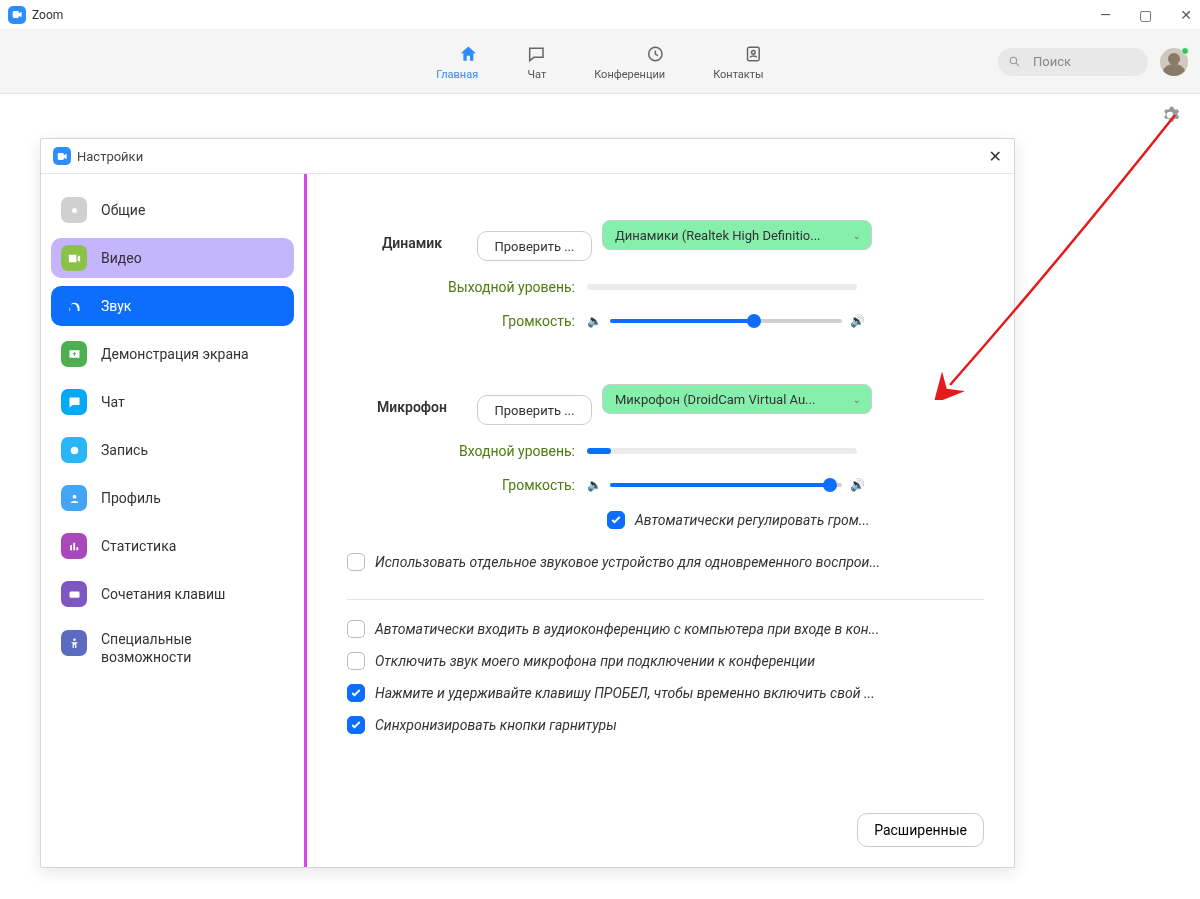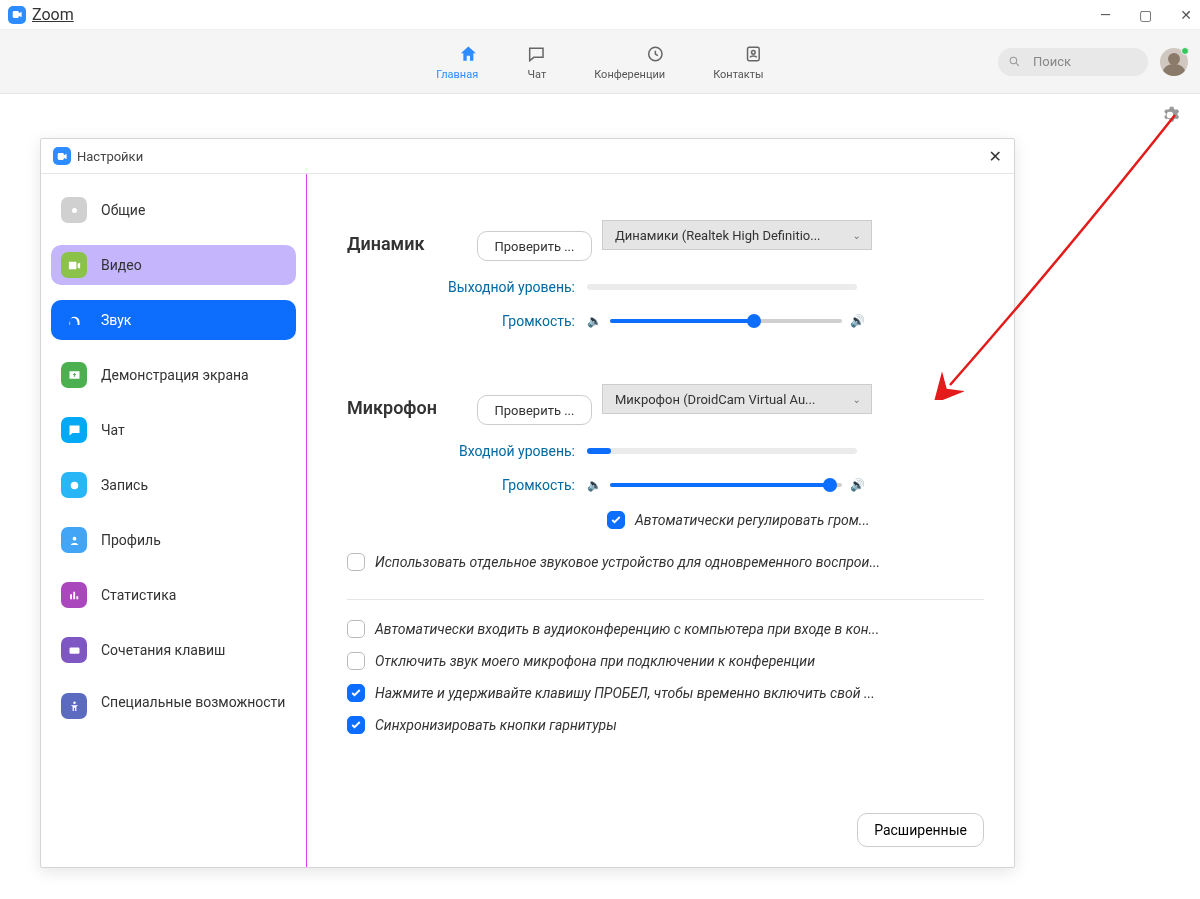--- a/index.html
+++ b/index.html
@@ -1,21 +1,21 @@
 <!DOCTYPE html>
 <html><head>
 <meta charset="utf-8">
 <style>
 * { box-sizing: border-box; margin: 0; padding: 0; font-family: -apple-system, BlinkMacSystemFont, "Segoe UI", Roboto, Helvetica, Arial, sans-serif; }
 body { background: #fff; width: 1200px; height: 899px; overflow: hidden; position: relative; }
 
 .titlebar { height: 30px; display: flex; align-items: center; padding: 0 8px; background: #fff; border-bottom: 1px solid #eee; }
 .titlebar .app-icon { width: 18px; height: 18px; border-radius: 5px; background: #2d8cff; display: flex; align-items: center; justify-content: center; margin-right: 6px; }
 .titlebar .app-icon svg { width: 11px; height: 11px; fill: #fff; }
-.titlebar .title { font-size: 16px; color: #333; text-decoration: underline; }
+.titlebar .title { font-size: 12px; color: #333; }
 .titlebar .win-controls { margin-left: auto; display: flex; gap: 28px; }
 .titlebar .win-controls span { font-size: 14px; color: #555; cursor: pointer; }
 
 .topnav { height: 64px; background: #f5f5f5; border-bottom: 1px solid #e5e5e5; display: flex; align-items: center; padding: 0 12px; position: relative; }
 .nav-tabs { position: absolute; left: 50%; transform: translateX(-50%); display: flex; gap: 48px; }
 .nav-tab { display: flex; flex-direction: column; align-items: flex-end; gap: 3px; color: #555; cursor: pointer; }
 .nav-tab.active { color: #2d8cff; }
 .nav-tab .nav-icon { height: 22px; display: flex; align-items: center; justify-content: center; }
 .nav-tab .nav-icon svg { width: 20px; height: 20px; }
 .nav-tab .nav-label { font-size: 11px; }
@@ -31,35 +31,35 @@
 
 .modal { position: absolute; top: 138px; left: 40px; width: 975px; height: 730px; background: #fff; border: 1px solid #d5d5d5; border-radius: 2px; box-shadow: 0 4px 16px rgba(0,0,0,0.1); display: flex; flex-direction: column; }
 .modal-header { height: 34px; display: flex; align-items: center; padding: 0 12px; }
 .modal-header .app-icon { width: 18px; height: 18px; border-radius: 5px; background: #2d8cff; display: flex; align-items: center; justify-content: center; margin-right: 6px; }
 .modal-header .app-icon svg { width: 11px; height: 11px; fill: #fff; }
 .modal-header .title { font-size: 13px; color: #444; }
 .modal-header .close { margin-left: auto; font-size: 16px; color: #333; cursor: pointer; }
 .modal-divider { height: 1px; background: #e5e5e5; }
 .modal-body { flex: 1; display: flex; overflow: hidden; }
 
-.sidebar { width: 266px; padding: 16px 10px; border-right: 1px solid #d946ef; display: flex; flex-direction: column; gap: 15px; }
+.sidebar { width: 266px; padding: 16px 10px; border-right: 3px solid #d946ef; display: flex; flex-direction: column; gap: 8px; }
 .sidebar-item { height: 40px; border-radius: 10px; display: flex; align-items: center; padding: 0 10px; gap: 14px; cursor: pointer; font-size: 14px; color: #333; }
 .sidebar-item.tall { height: 48px; align-items: flex-start; padding-top: 8px; }
 .sidebar-item .icon-box { width: 26px; height: 26px; border-radius: 7px; display: flex; align-items: center; justify-content: center; flex-shrink: 0; }
 .sidebar-item .icon-box svg { width: 15px; height: 15px; fill: #fff; }
 .sidebar-item.selected { background: #c4b5fd; }
 .sidebar-item.active { background: #0d6efd; color: #fff; }
 
 .panel { flex: 1; padding: 35px 30px 20px 40px; position: relative; display: flex; flex-direction: column; }
 .row { display: flex; align-items: center; margin-bottom: 18px; }
 .row.section-start { margin-top: 26px; }
-.row .lbl { width: 130px; text-align: left; font-weight: 600; font-size: 18px; color: #333; margin-top: 16px; }
-.row .lbl-light { width: 240px; text-align: right; font-size: 14px; color: #0369a1; padding-right: 12px; }
+.row .lbl { width: 130px; text-align: center; font-weight: 600; font-size: 14px; color: #333; margin-top: 16px; }
+.row .lbl-light { width: 240px; text-align: right; font-size: 14px; color: #4d7c0f; padding-right: 12px; }
 .test-btn { width: 115px; height: 30px; border: 1px solid #ccc; border-radius: 10px; background: #fff; font-size: 13px; color: #333; cursor: pointer; margin-right: 10px; margin-top: 22px; }
-.dropdown { height: 30px; border: 1px solid #ccc; border-radius: 0; background: #e5e5e5; padding: 0 28px 0 12px; font-size: 13px; color: #333; cursor: pointer; position: relative; display: flex; align-items: center; white-space: nowrap; overflow: hidden; }
+.dropdown { height: 30px; border: 1px solid #ccc; border-radius: 8px; background: #86efac; padding: 0 28px 0 12px; font-size: 13px; color: #333; cursor: pointer; position: relative; display: flex; align-items: center; white-space: nowrap; overflow: hidden; }
 .dropdown .caret { position: absolute; right: 10px; top: 50%; transform: translateY(-50%); color: #777; font-size: 10px; }
 .dd-speaker { width: 270px; }
 .dd-mic { width: 270px; }
 
 .level-bar { flex: 1; max-width: 270px; height: 6px; background: #ebebeb; border-radius: 3px; position: relative; }
 .level-bar .fill { height: 100%; background: #0d6efd; border-radius: 3px; }
 
 .slider-wrap { display: flex; align-items: center; gap: 8px; width: 278px; }
 .slider { flex: 1; height: 4px; background: #cfcfcf; border-radius: 2px; position: relative; }
 .slider .track-fill { height: 100%; background: #0d6efd; border-radius: 2px; }

